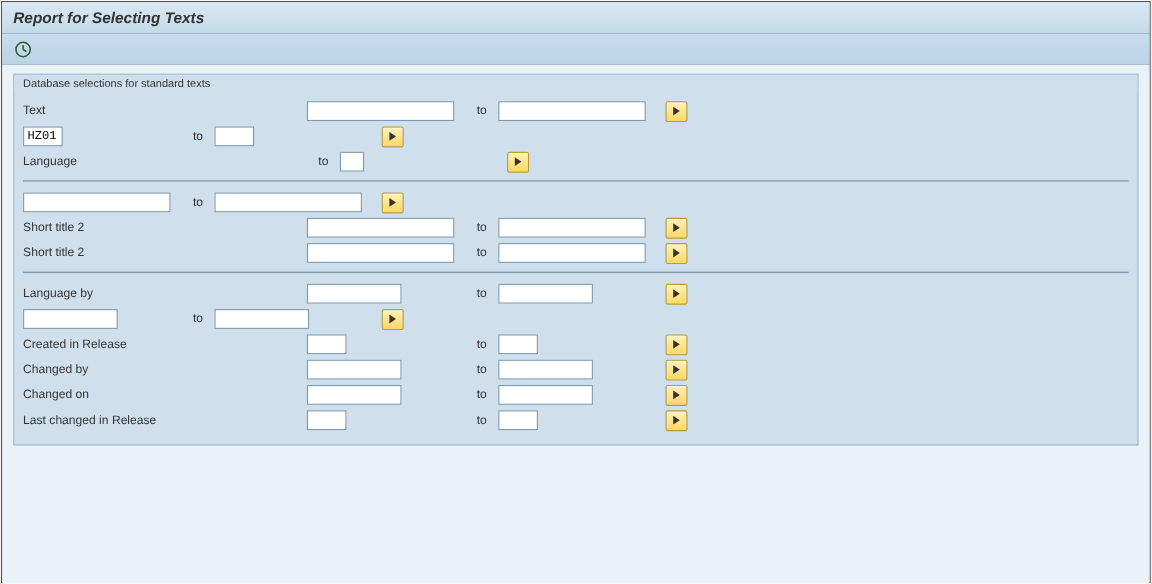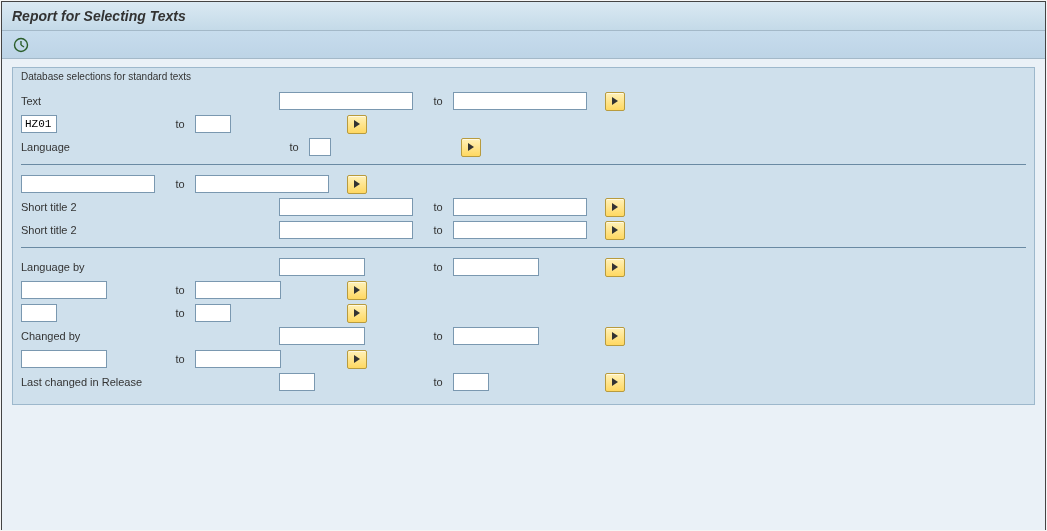--- a/index.html
+++ b/index.html
@@ -287,20 +287,21 @@
               <input class="sap-input w-med" style="">
             </div>
           <div class="btn-col">
               <div class="multi-btn">
                 <div class="arrow-right"></div>
               </div>
             </div>
         </div>
 
         <div class="form-row">
+          <div class="label-col">Created in Release</div>
           <div class="from-col">
               <input class="sap-input w-small" style="">
             </div>
           <div class="to-label-col">to</div>
           <div class="to-col">
               <input class="sap-input w-small" style="">
             </div>
           <div class="btn-col">
               <div class="multi-btn">
                 <div class="arrow-right"></div>
@@ -318,20 +319,21 @@
               <input class="sap-input w-med" style="">
             </div>
           <div class="btn-col">
               <div class="multi-btn">
                 <div class="arrow-right"></div>
               </div>
             </div>
         </div>
 
         <div class="form-row">
+          <div class="label-col">Changed on</div>
           <div class="from-col">
               <input class="sap-input w-med" style="">
             </div>
           <div class="to-label-col">to</div>
           <div class="to-col">
               <input class="sap-input w-med" style="">
             </div>
           <div class="btn-col">
               <div class="multi-btn">
                 <div class="arrow-right"></div>

